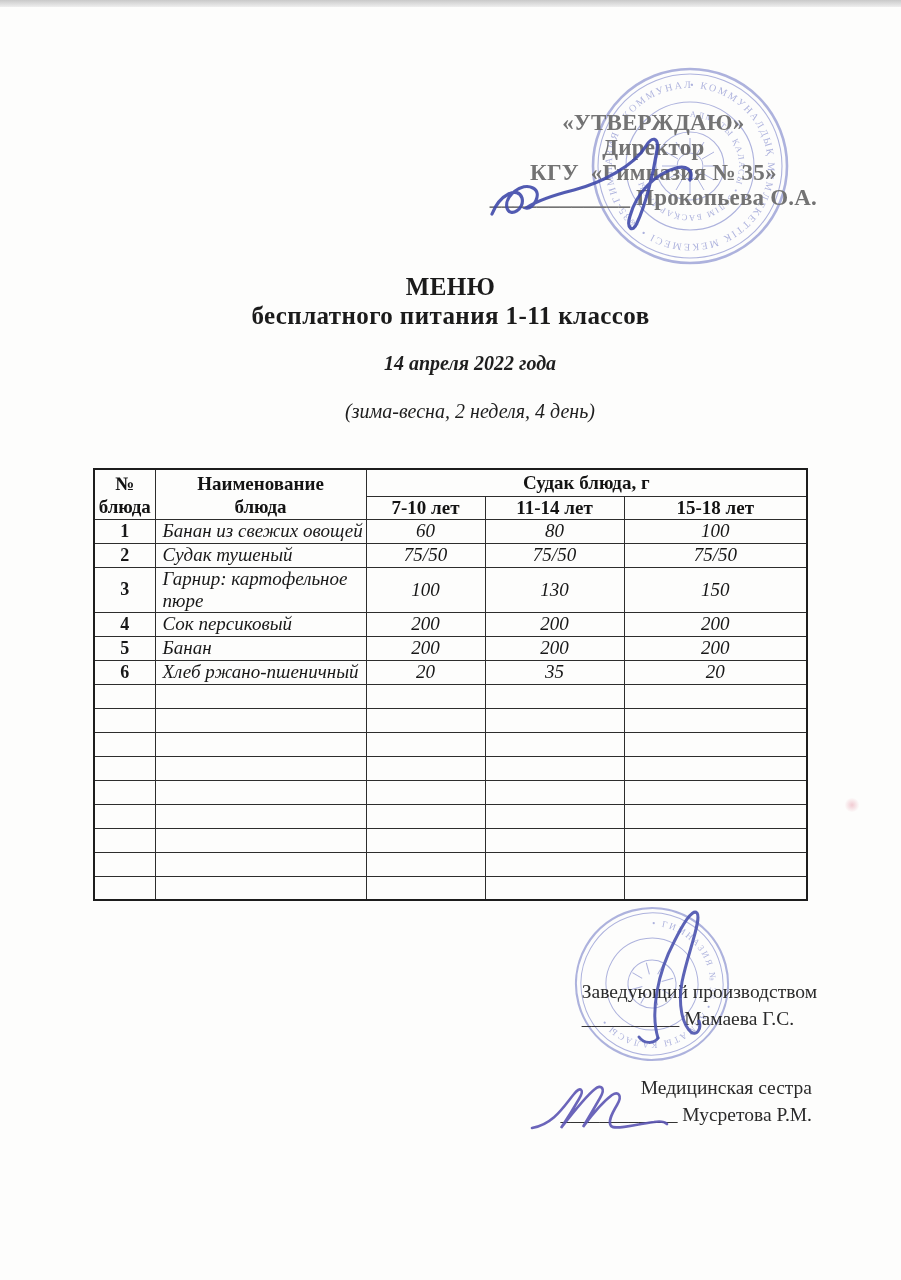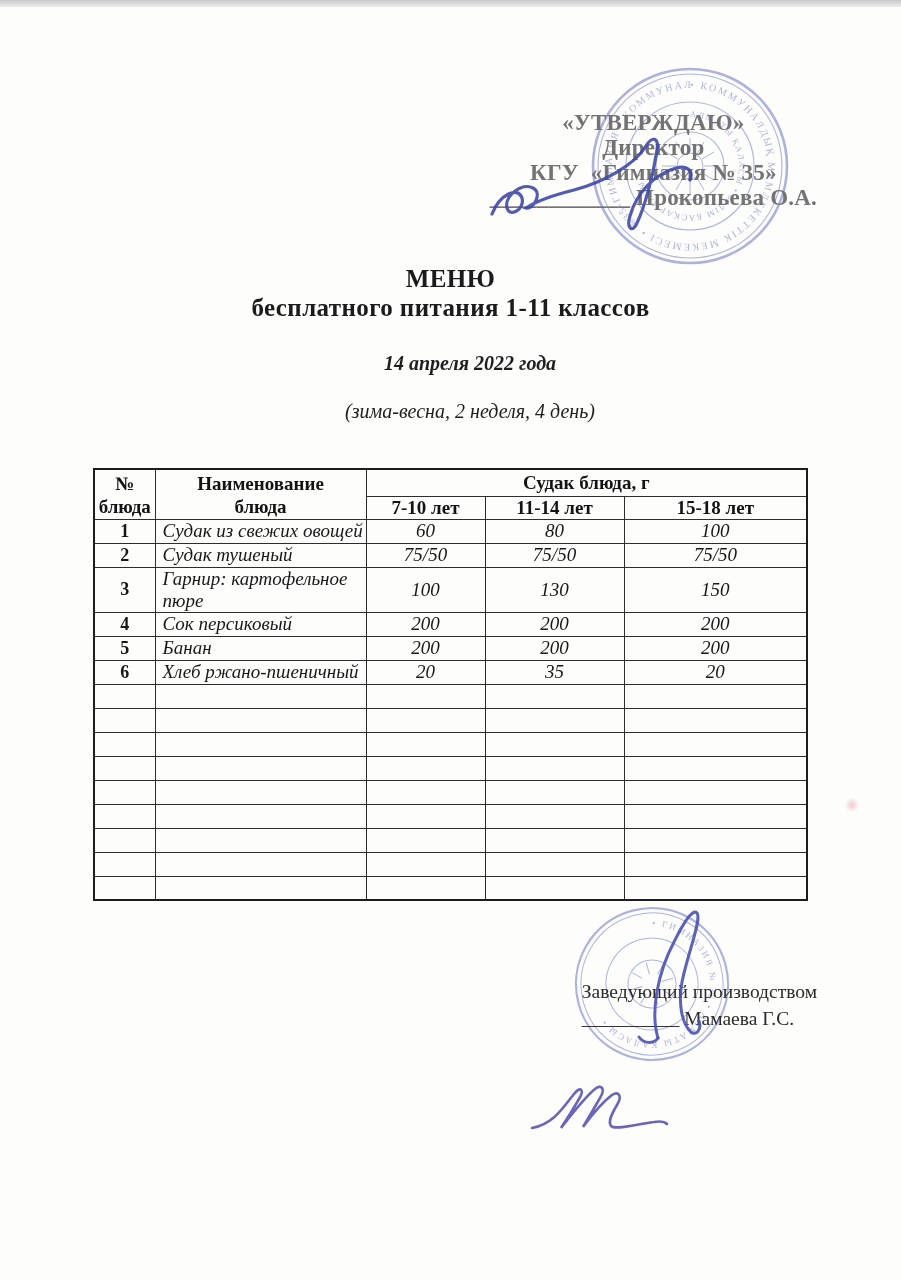--- a/index.html
+++ b/index.html
@@ -11,21 +11,21 @@
   }
   .top-band { position:absolute; top:0; left:0; width:901px; height:7px;
     background:linear-gradient(#c9c9c9,#eeeeee); }
 
   
   .approval { position:absolute; top:110px; right:84px; text-align:center;
     font-weight:bold; font-size:23px; line-height:25px; color:#737373;
     letter-spacing:0.2px; white-space:nowrap; z-index:3; }
 
   
-  .title-block { position:absolute; top:264px; left:0; width:901px;
+  .title-block { position:absolute; top:272px; left:0; width:901px;
     text-align:center; font-weight:bold; font-size:25px; line-height:29px;
     color:#1b1b1b; letter-spacing:0.4px; z-index:3; }
   .date-line { position:absolute; top:352px; left:0; width:940px;
     text-align:center; font-weight:bold; font-style:italic; font-size:20px; z-index:3; }
   .subtitle-line { position:absolute; top:400px; left:0; width:940px;
     text-align:center; font-style:italic; font-size:20px; z-index:3; }
 
   
   .menu-table { position:absolute; top:468px; left:93px; width:713px;
     border-collapse:collapse; table-layout:fixed;
@@ -124,21 +124,21 @@
       </tr>
       <tr class="hrow2">
         <th>7-10 лет</th>
         <th>11-14 лет</th>
         <th>15-18 лет</th>
       </tr>
     </thead>
     <tbody id="menu-body">
       <tr>
         <td class="cell-num">1</td>
-        <td class="cell-name">Судак из свежих овощей</td>
+        <td class="cell-name">Банан из свежих овощей</td>
         <td>60</td>
         <td>80</td>
         <td>100</td>
       </tr>
       <tr>
         <td class="cell-num">2</td>
         <td class="cell-name">Судак тушеный</td>
         <td>75/50</td>
         <td>75/50</td>
         <td>75/50</td>
@@ -257,20 +257,22 @@
     <div>Заведующий производством</div>
     <div><span>__________</span>&nbsp;<span>Мамаева Г.С.</span></div>
   </div>
 
   <svg class="sig" style="left:628px; top:900px;" width="95" height="145" viewBox="0 0 95 145">
     <path d="M30,138 C22,112 30,72 46,42 C54,26 64,8 69,13 C74,19 60,52 54,82 C50,104 54,124 63,132 C68,136 74,130 71,121" fill="none" stroke="#4a52ae" stroke-width="3" stroke-linecap="round" opacity="0.9"></path>
     <path d="M30,138 C26,144 16,144 11,137" fill="none" stroke="#4a52ae" stroke-width="3" stroke-linecap="round" opacity="0.9"></path>
   </svg>
 
   <div class="nurse-block">
+    <div>Медицинская сестра</div>
+    <div><span>____________</span>&nbsp;<span>Мусретова Р.М.</span></div>
   </div>
 
   <svg class="sig" style="left:526px; top:1080px;" width="145" height="55" viewBox="0 0 145 55">
     <path d="M6,48 C28,44 38,26 48,14 C54,6 59,9 53,19 C45,33 39,42 35,48 C49,30 60,16 69,9 C75,4 80,8 74,18 C66,32 60,42 57,47 C68,32 78,21 86,15 C92,11 97,15 91,25 C85,35 82,42 85,46 C89,50 106,45 128,42 C134,41 139,42 141,44" fill="none" stroke="#5b54b2" stroke-width="2.6" stroke-linecap="round" opacity="0.9"></path>
   </svg>
 
   <div class="speck"></div>
 
 </div>
 

